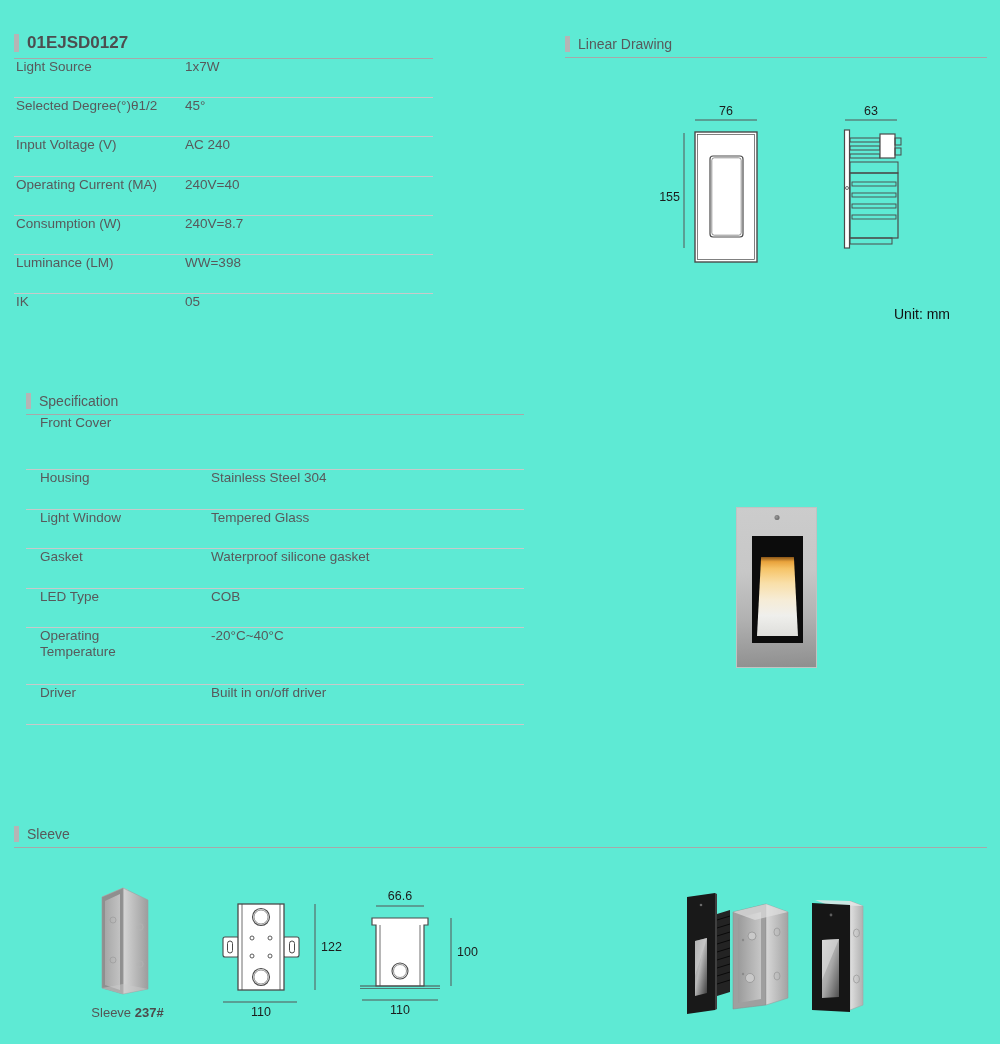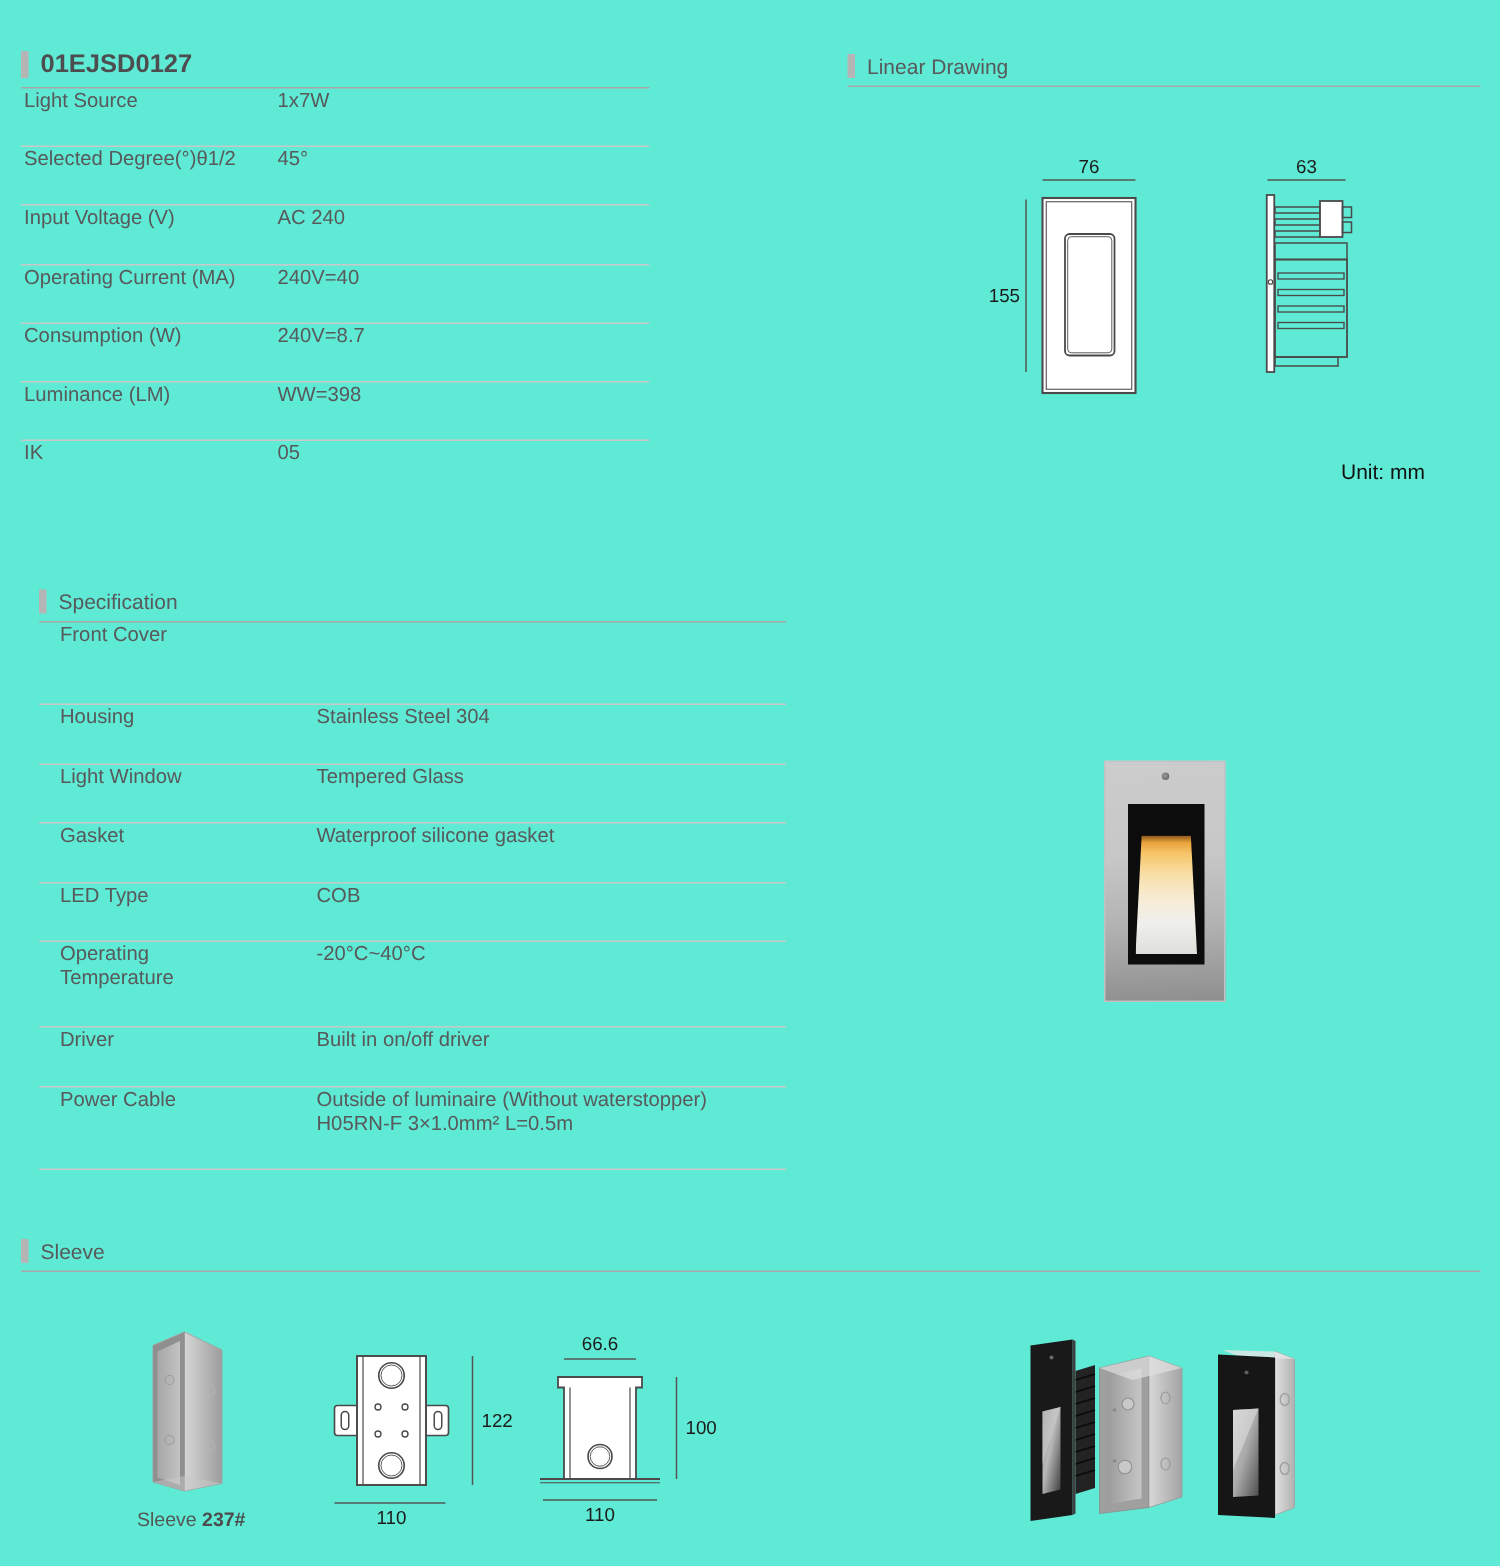--- a/index.html
+++ b/index.html
@@ -152,25 +152,20 @@
         <div class="tvalue">COB</div>
       </div>
       <div class="trow tall" style="height:56px;">
         <div class="tlabel">Operating
 Temperature</div>
         <div class="tvalue">-20°C~40°C</div>
       </div>
       <div class="trow">
         <div class="tlabel">Driver</div>
         <div class="tvalue">Built in on/off driver</div>
-      </div>
-      <div class="trow tall">
-        <div class="tlabel">Power Cable</div>
-        <div class="tvalue">Outside of luminaire (Without waterstopper)
-H05RN-F 3×1.0mm² L=0.5m</div>
       </div>
     </div>
   </div>
 
   <div class="photo-plate">
     <div class="screw"></div>
     <div class="photo-window">
       <div class="photo-glow"></div>
     </div>
   </div>

